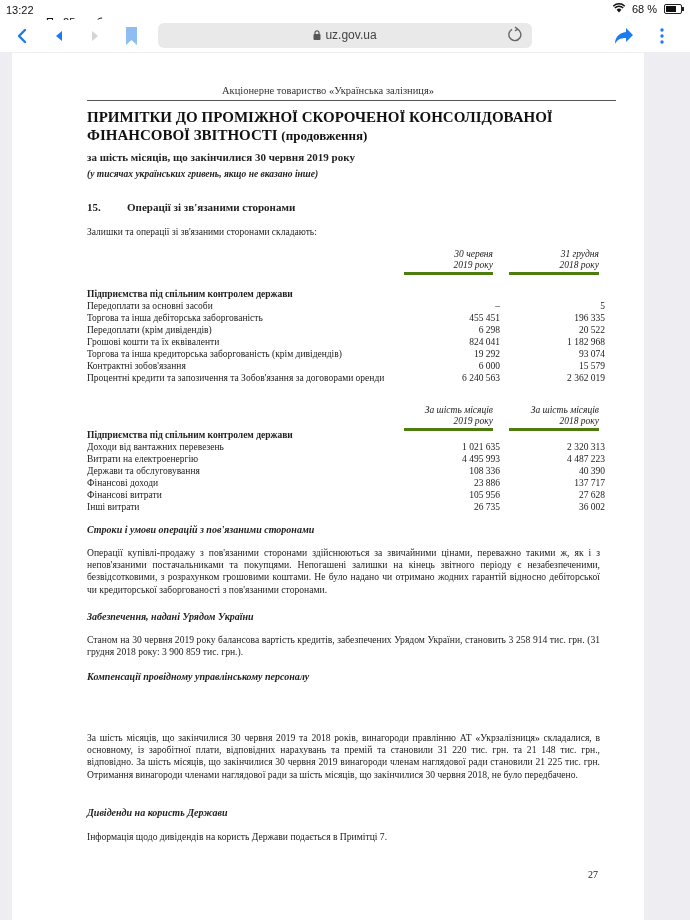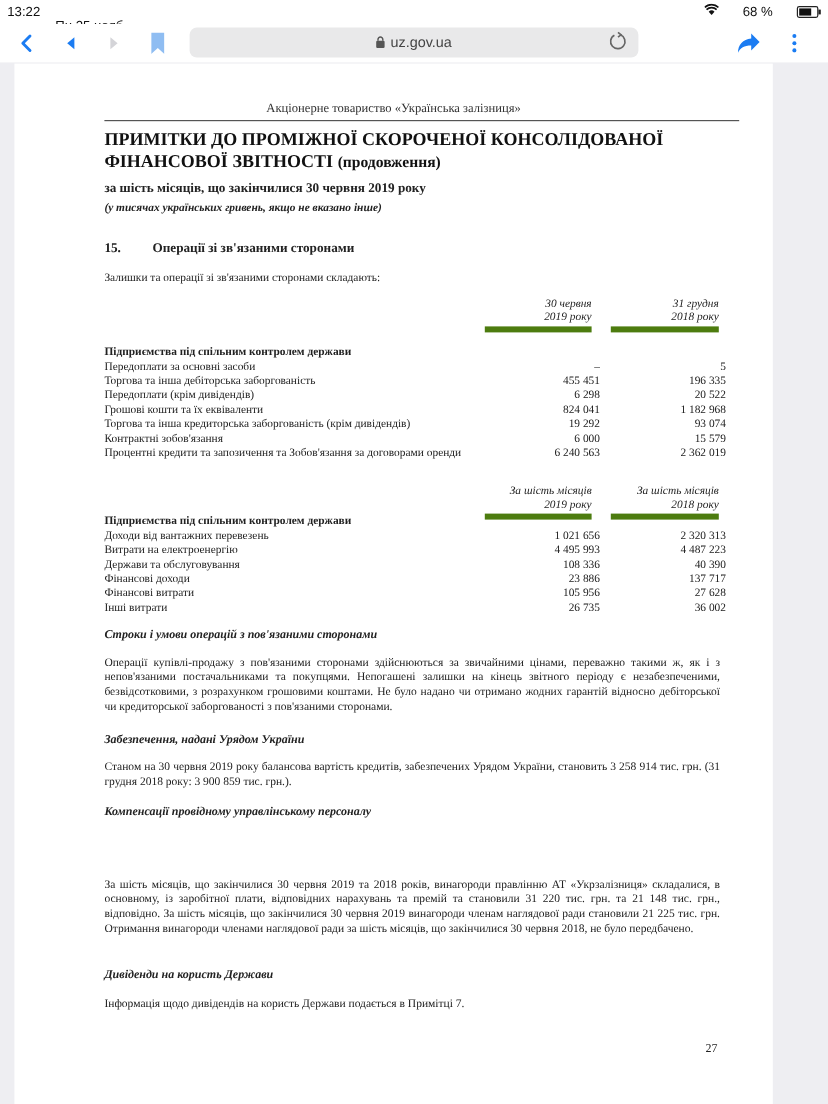--- a/index.html
+++ b/index.html
@@ -1,41 +1,41 @@
 <!DOCTYPE html>
 <html><head>
 <meta charset="utf-8">
 <style>
   html, body { margin:0; padding:0; }
   body { width:690px; height:920px; overflow:hidden; background:#eeeef2; position:relative; font-family:"Liberation Serif", serif; color:#222; }
   .statusbar { position:absolute; left:0; top:0; width:690px; height:20px; background:#fff; font-family:"Liberation Sans", sans-serif; font-size:11px; color:#111; }
   .statusbar .time { position:absolute; left:6px; top:4px; }
   .statusbar .date { position:absolute; left:32px; top:16px;padding-left:14px; }
-  .statusbar .right { position:absolute; right:8px; top:3px; display:flex; align-items:center; gap:20px; }
+  .statusbar .right { position:absolute; right:8px; top:3px; display:flex; align-items:center; gap:7px; }
   .batt { width:16px; height:8px; border:1px solid #222; border-radius:2px; position:relative; }
   .batt::before { content:""; position:absolute; left:1px; top:1px; width:10px; height:6px; background:#111; }
   .batt::after { content:""; position:absolute; right:-3px; top:2px; width:2px; height:4px; background:#222; }
   .toolbar { position:absolute; left:0; top:20px; width:690px; height:32px; background:#fff; }
   .tb-icon { position:absolute; top:4px; height:24px; display:flex; align-items:center; justify-content:center; color:#1b7cf2; font-family:"DejaVu Sans", sans-serif; }
   .urlbar { position:absolute; left:158px; top:23px; width:374px; height:25px; background:#e9e9ea; border-radius:6px; }
   .urlbar .url { position:absolute; left:0; right:0; top:5px; text-align:center; font-family:"Liberation Sans", sans-serif; font-size:12px; color:#444; }
   .urlbar .reload { position:absolute; right:10px; top:3px; font-size:15px; color:#666; font-family:"DejaVu Sans", sans-serif; }
   .page { position:absolute; left:12px; top:53px; width:632px; height:867px; background:#fff; }
   .doc { position:absolute; left:0; top:0; width:100%; height:100%; }
   .hdr-company { position:absolute; left:0; right:0; top:32px; text-align:center; font-size:10.5px; color:#333; }
   .hdr-rule { position:absolute; left:75px; right:28px; top:47px; border-top:1px solid #555; }
   .title { position:absolute; left:75px; top:55px; font-size:15px; font-weight:bold; line-height:18px; color:#111; }
   .title .sub { font-size:13px; }
   .period { position:absolute; left:75px; top:98px; font-size:11px; font-weight:bold; }
   .units { position:absolute; left:75px; top:116px; font-size:9.5px; font-weight:bold; font-style:italic; }
   .sec-title { position:absolute; left:75px; top:148px; font-size:11px; font-weight:bold; }
   .sec-title .num { display:inline-block; width:40px; }
   .intro { position:absolute; left:75px; top:174px; font-size:9.5px; }
   .tbl { position:absolute; left:75px; width:520px; font-size:9.5px; }
-  .colhead { position:absolute; text-align:right; font-style:italic; font-size:9.5px; line-height:11px; border-bottom:5px solid #4d7c0f; padding-bottom:1px; }
+  .colhead { position:absolute; text-align:right; font-style:italic; font-size:9.5px; line-height:11px; border-bottom:3px solid #4d7c0f; padding-bottom:1px; }
   .row { position:relative; height:12px; line-height:12px; }
   .row .lbl { position:absolute; left:0; }
   .row .v1 { position:absolute; right:107px; width:90px; text-align:right; }
   .row .v2 { position:absolute; right:2px; width:90px; text-align:right; }
   .row.bold .lbl { font-weight:bold; }
   .subh { position:absolute; left:75px; font-size:10px; font-weight:bold; font-style:italic; }
   .para { position:absolute; left:75px; width:513px; font-size:9.6px; line-height:12.2px; text-align:justify; }
   .pagenum { position:absolute; left:576px; top:816px; font-size:10px; }
 </style>
 </head>
@@ -183,21 +183,21 @@
         <div>За шість місяців</div>
         <div>2018 року</div>
       </div>
     </div>
     <div class="tbl" style="top:376px;">
       <div class="row bold">
           <span class="lbl">Підприємства під спільним контролем держави</span>
         </div>
       <div class="row">
           <span class="lbl">Доходи від вантажних перевезень</span>
-          <span class="v1">1 021 656</span>
+          <span class="v1">1 021 635</span>
           <span class="v2">2 320 313</span>
         </div>
       <div class="row">
           <span class="lbl">Витрати на електроенергію</span>
           <span class="v1">4 495 993</span>
           <span class="v2">4 487 223</span>
         </div>
       <div class="row">
           <span class="lbl">Держави та обслуговування</span>
           <span class="v1">108 336</span>

